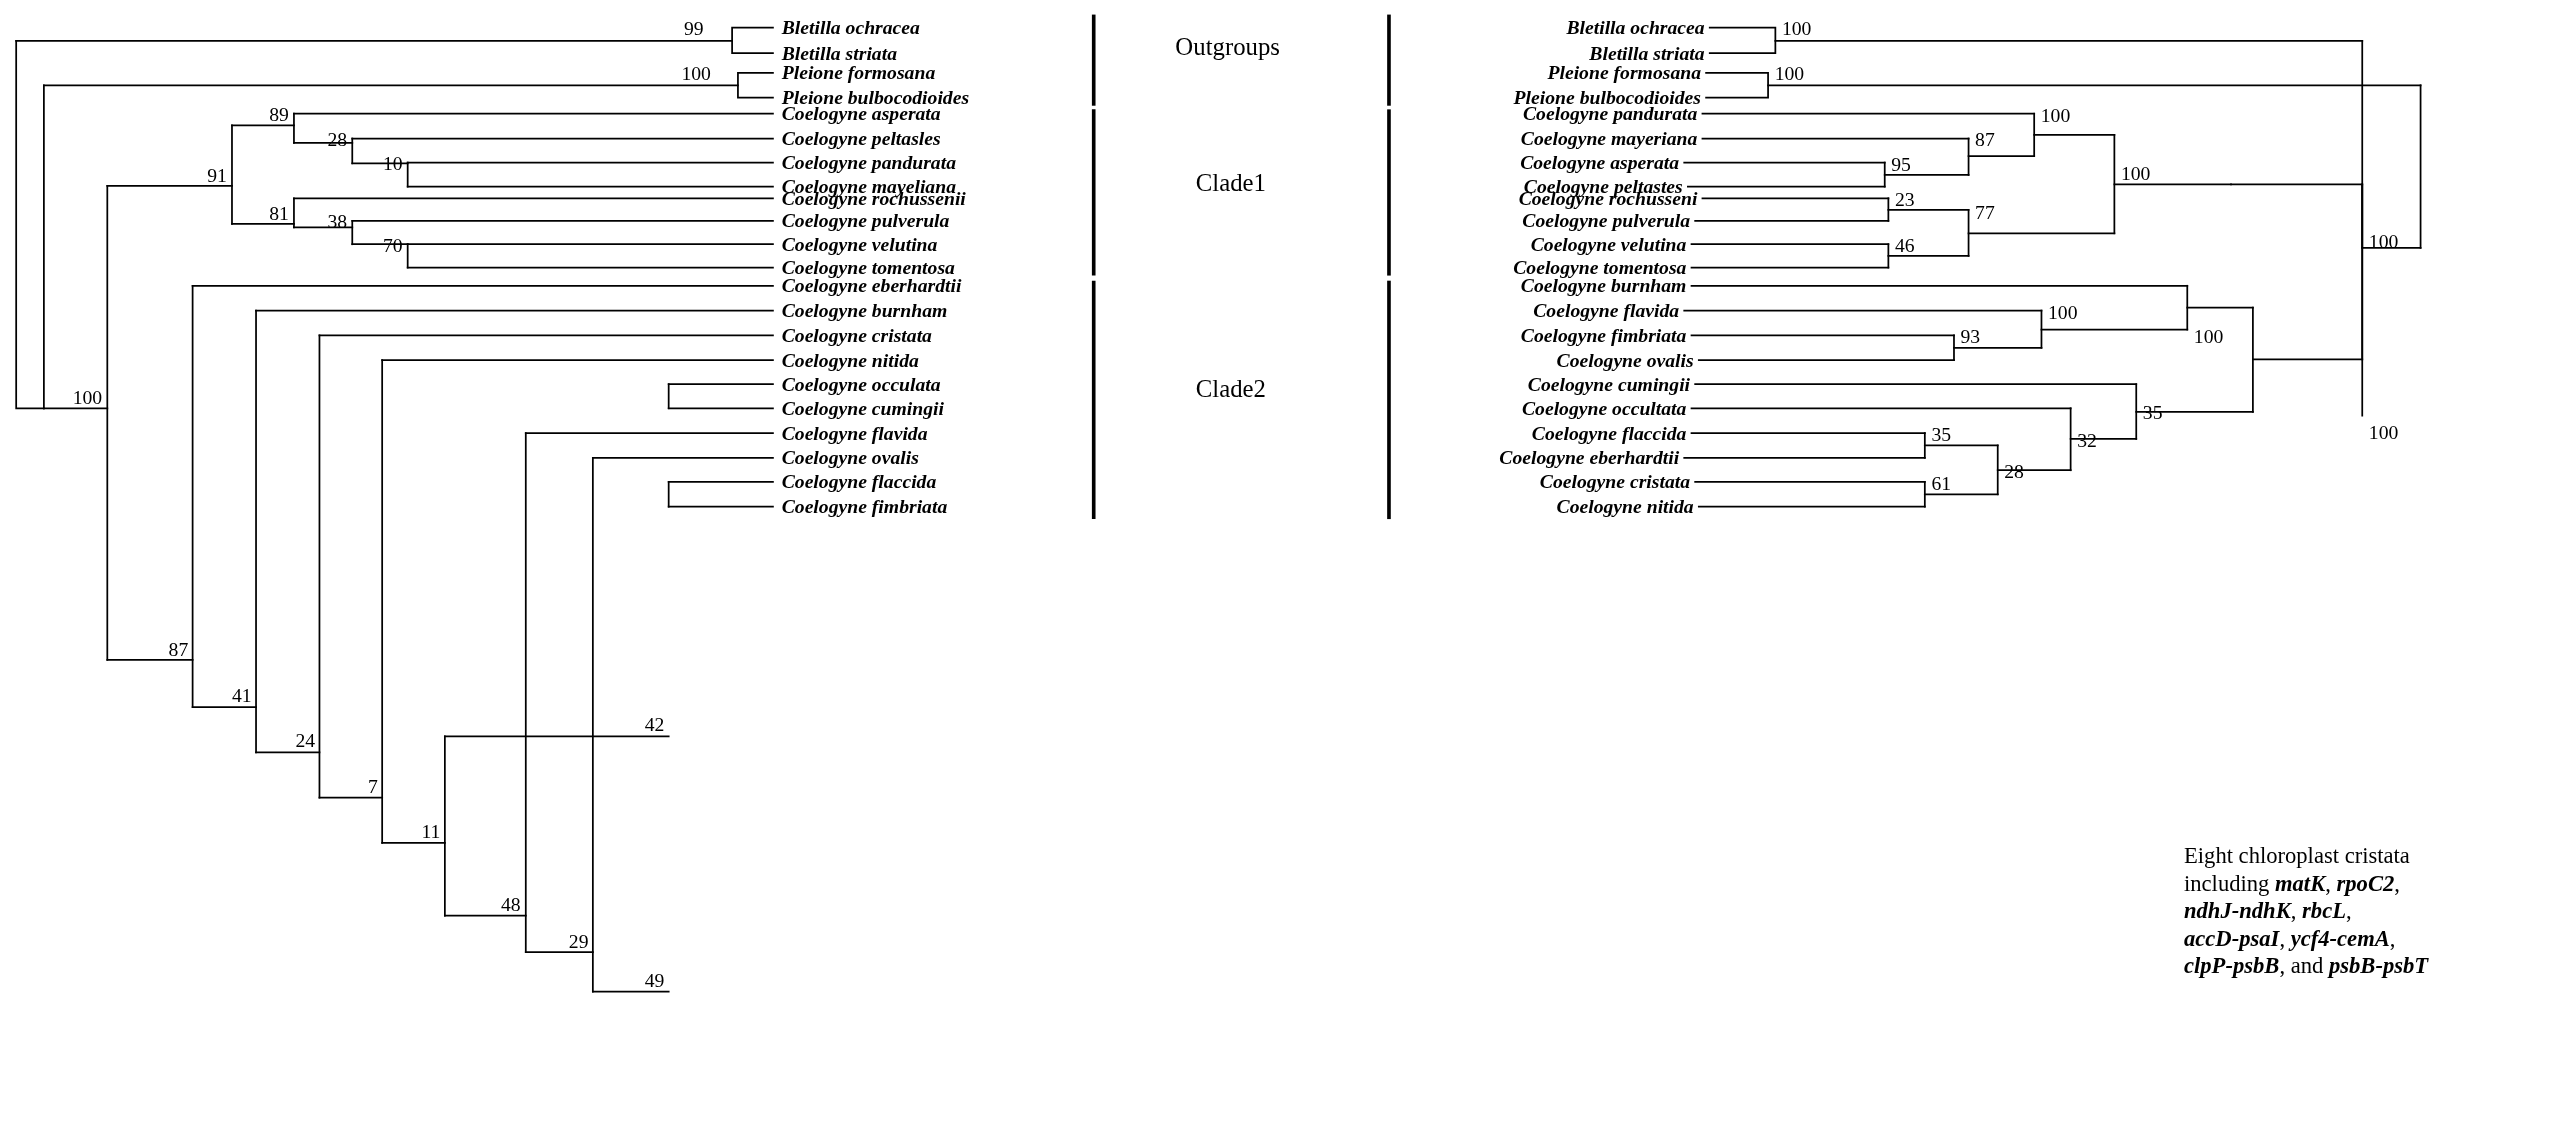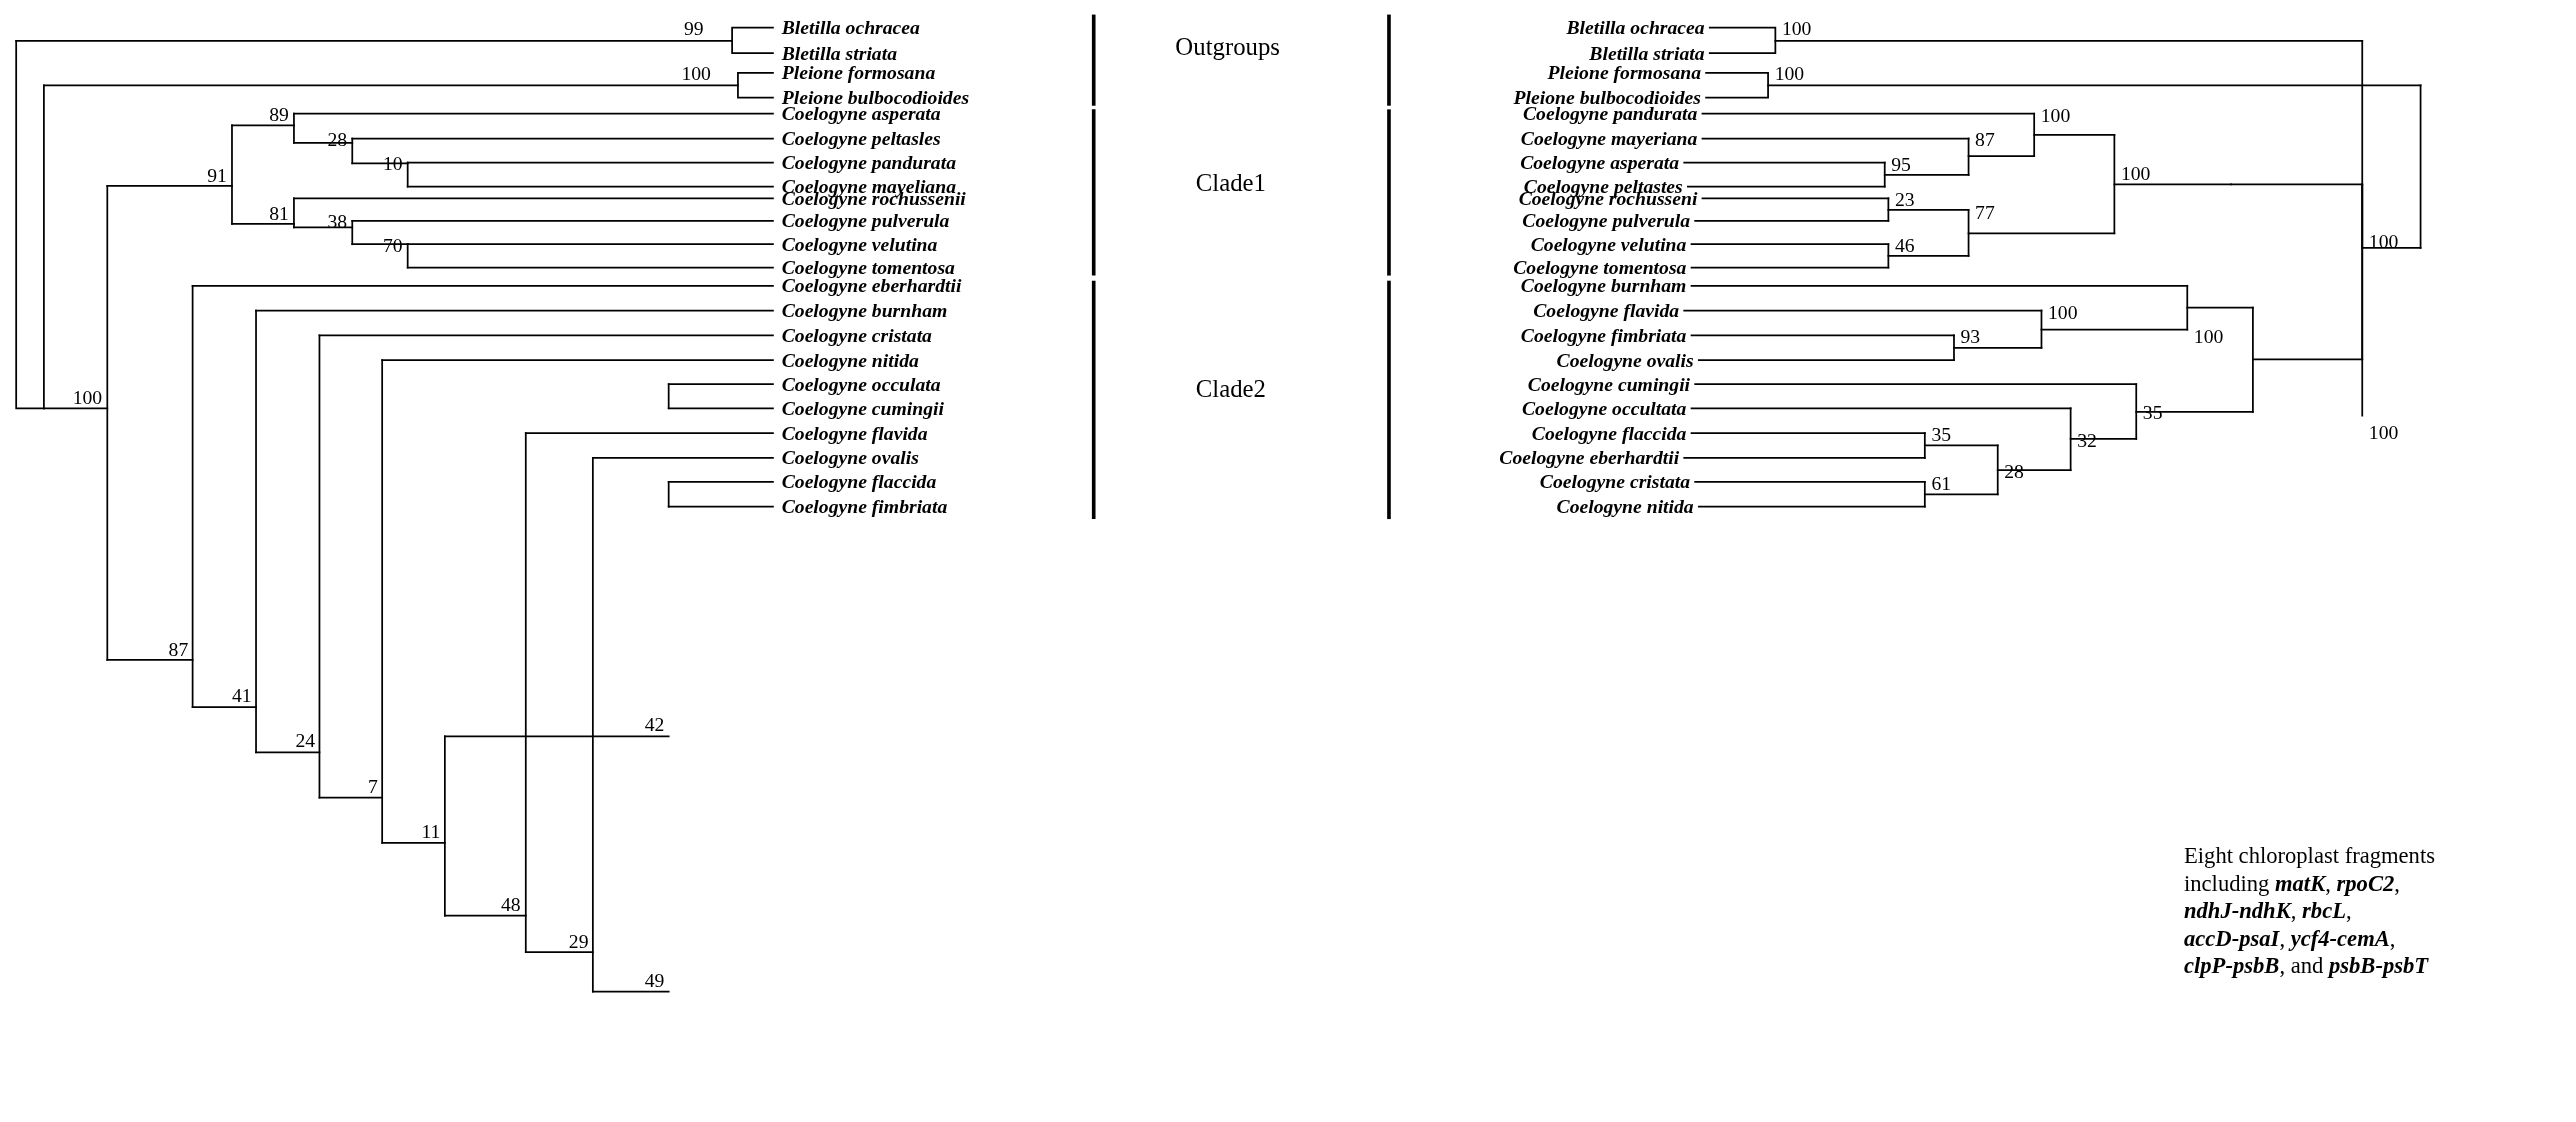--- a/index.html
+++ b/index.html
@@ -289,21 +289,21 @@
     <div>
       <span>including </span><span class="g">ndhJ-ndhK</span><span>, </span><span class="g">rbcL</span><span>,</span>
     </div>
     <div>
       <span class="g">accD-psaI</span><span>, and </span><span class="g">ycf4-cemA</span>
     </div>
   </div>
 
   <div class="cap-box caption" style="left:2184px;top:842px;width:394px;">
     <div>
-      <span>Eight chloroplast fragments</span>
+      <span>Eight chloroplast cristata</span>
     </div>
     <div>
       <span>including </span><span class="g">matK</span><span>, </span><span class="g">rpoC2</span><span>,</span>
     </div>
     <div>
       <span class="g">ndhJ-ndhK</span><span>, </span><span class="g">rbcL</span><span>,</span>
     </div>
     <div>
       <span class="g">accD-psaI</span><span>,  </span><span class="g">ycf4-cemA</span><span>,</span>
     </div>

